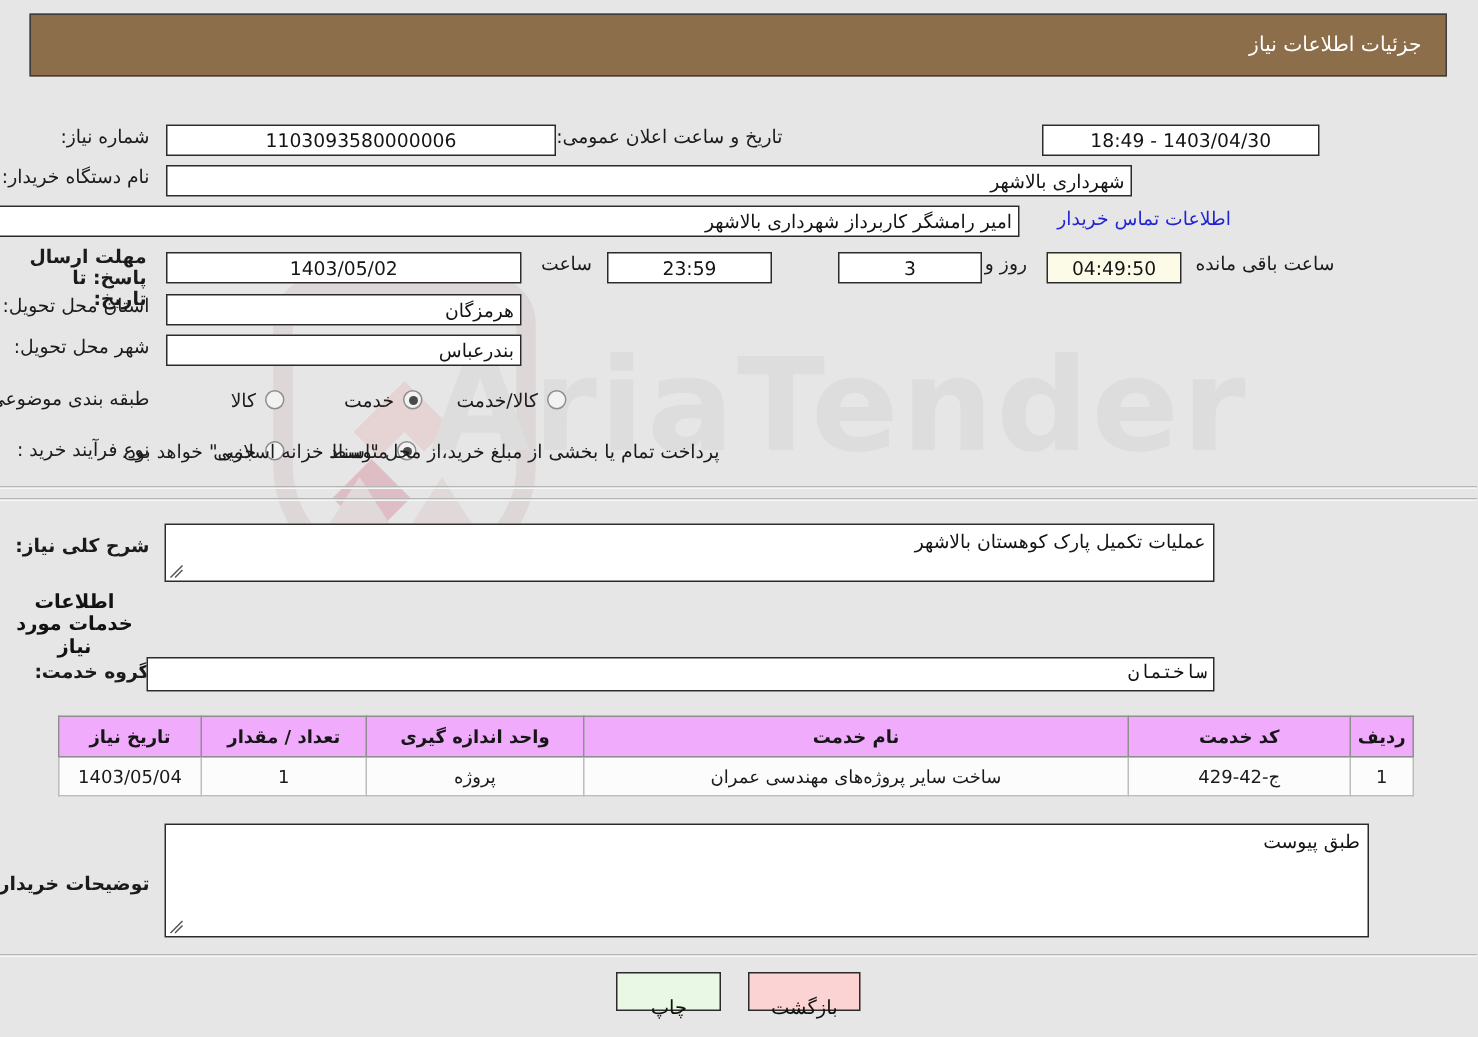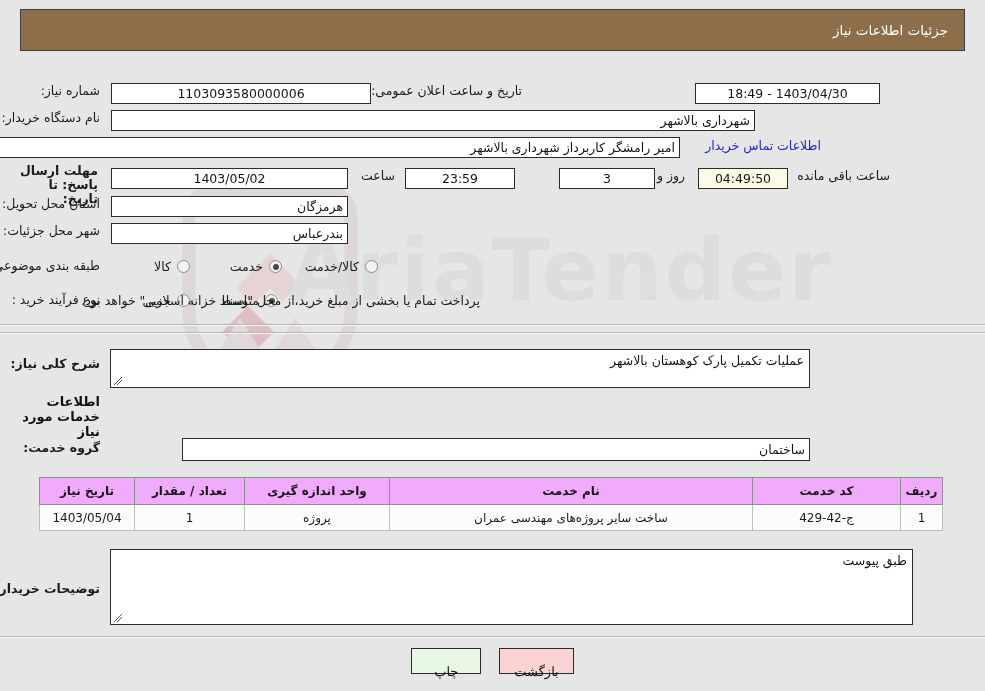--- a/index.html
+++ b/index.html
@@ -151,20 +151,21 @@
   }
   .resize-grip svg { display: block; }
 
   
   .section-heading {
     position: absolute;
     font-size: 13px;
     font-weight: bold;
     color: #121212;
     z-index: 3;
+    text-align: center;
   }
 
   
   .tbl-wrap {
     position: absolute;
     right: 42px;
     top: 477px;
     width: 903px;
     z-index: 3;
   }
@@ -301,21 +302,21 @@
   </div>
 
   <div class="row" style="top:196px; right:885px;">
     <span class="lbl">استان محل تحویل:</span>
   </div>
   <div class="row" style="top:196px; right:637px;">
     <span class="field rtl-right" style="width:237px;">هرمزگان</span>
   </div>
 
   <div class="row" style="top:223px; right:885px;">
-    <span class="lbl">شهر محل جزئیات:</span>
+    <span class="lbl">شهر محل تحویل:</span>
   </div>
   <div class="row" style="top:223px; right:637px;">
     <span class="field rtl-right" style="width:237px;">بندرعباس</span>
   </div>
 
   <div class="row" style="top:258px; right:885px;">
     <span class="lbl">طبقه بندی موضوعی:</span>
   </div>
   <div class="row radio-group" style="top:259px; right:795px;">
     <span class="radio"></span>
@@ -356,21 +357,21 @@
       </svg>
     </span>
   </div>
 
   <div class="section-heading" style="top:394px; right:885px;">اطلاعات خدمات مورد نیاز</div>
 
   <div class="row" style="top:440px; right:885px;">
     <span class="lbl lbl-bold">گروه خدمت:</span>
   </div>
   <div class="row" style="top:438px; right:175px;">
-    <span class="field rtl-right" style="width:628px; height:23px; line-height:21px;">ساختمان</span>
+    <span class="field rtl-right" style="width:712px; height:23px; line-height:21px;font-family:Liberation Mono, monospace;">ساختمان</span>
   </div>
 
   <div class="tbl-wrap">
     <table class="grid">
       <colgroup>
         <col style="width:42px">
         <col style="width:148px">
         <col style="width:363px">
         <col style="width:145px">
         <col style="width:110px">

